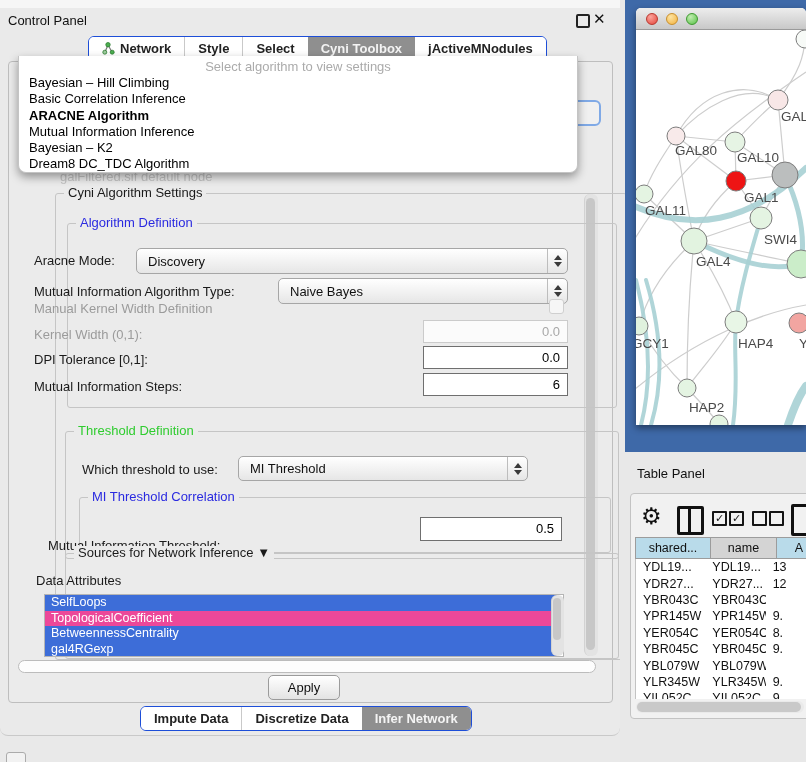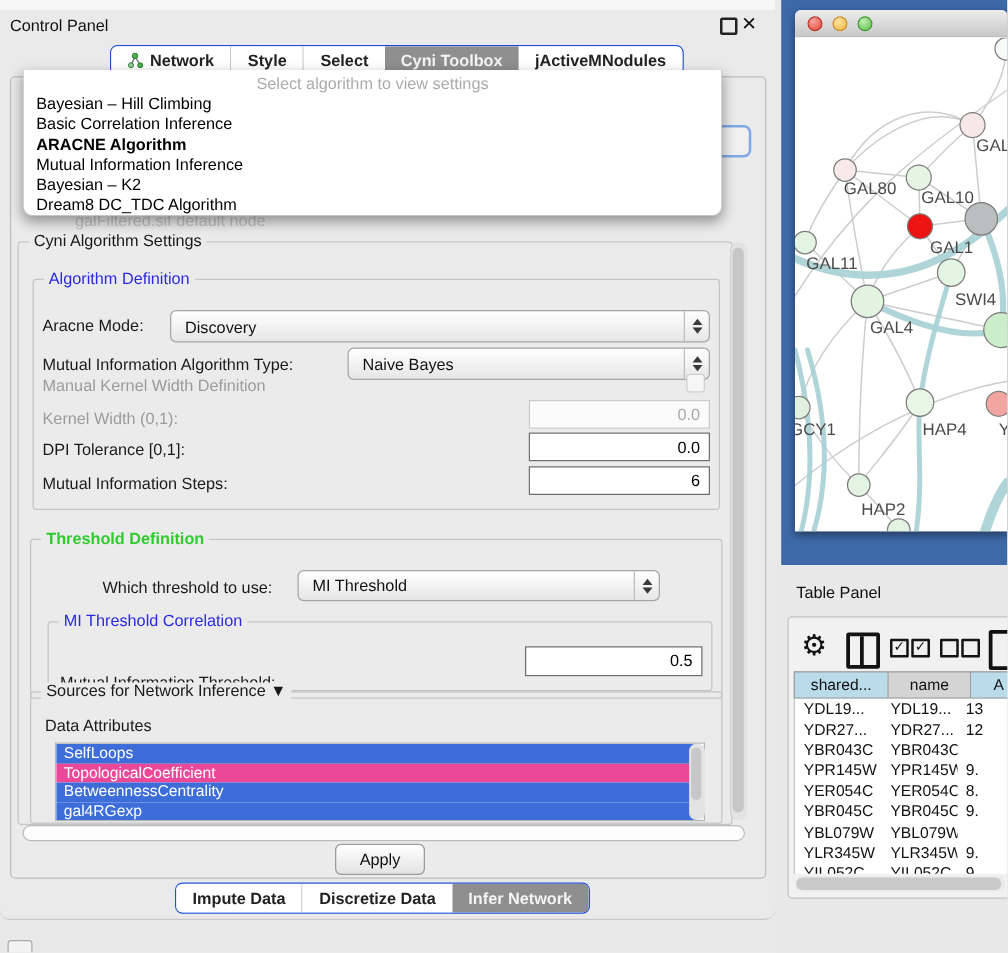--- a/index.html
+++ b/index.html
@@ -19,24 +19,24 @@
   .content-panel{left:8px;top:61px;width:603px;height:640px;background:#EBEBEB;border:1px solid #BEBEBE;border-radius:4px;}
   .ghost-text{left:60px;top:169px;color:#C2C2C2;font-size:13px;}
   .ghost-combo{left:563px;top:100px;width:34px;height:22px;border:2px solid #7FA9E6;border-radius:6px;background:#F0F0F0;z-index:4;}
   
   .popup{left:18px;top:56px;width:560px;height:117px;background:#FFF;border:1px solid #C4C4C4;border-top:none;
          border-radius:0 0 8px 8px;box-shadow:0 4px 10px rgba(0,0,0,.38);z-index:50;padding-top:3px;box-sizing:border-box;}
   .pitem{height:16.2px;line-height:16.2px;padding-left:10px;font-size:13px;color:#000;white-space:nowrap;}
   .pitem.placeholder{color:#ABABAB;text-align:center;padding-left:0;}
   .pitem.sel{font-weight:bold;}
   
-  .group{border:1px solid #C5C5C5;border-radius:3px;}
+  .group{border:1px solid #C5C5C5;border-radius:3px;margin-left:41px;}
   .gtitle{position:absolute;top:-8px;left:8px;background:#EBEBEB;padding:0 4px;font-size:13px;line-height:14px;white-space:nowrap;}
   .t-blue{color:#2A2AE0;}
-  .t-green{color:#2FCC2F;font-weight:bold;}
+  .t-green{color:#2FCC2F;}
   .lbl{font-weight:normal;font-size:13px;white-space:nowrap;}
   .lbl.dis{color:#9B9B9B;}
   .combo{display:flex;align-items:center;background:linear-gradient(#FFFFFF,#E6E6E6);border:1px solid #A6A6A6;border-radius:5px;box-sizing:border-box;}
   .combo .cv{padding-left:11px;font-size:13px;color:#111;flex:1;white-space:nowrap;overflow:hidden;}
   .combo .arrows{width:19px;align-self:stretch;border-left:1px solid #BDBDBD;display:flex;flex-direction:column;align-items:center;justify-content:center;gap:2px;}
   .tri-up{width:0;height:0;border-left:4px solid transparent;border-right:4px solid transparent;border-bottom:5px solid #3A3A3A;}
   .tri-dn{width:0;height:0;border-left:4px solid transparent;border-right:4px solid transparent;border-top:5px solid #3A3A3A;}
   .field{background:#FFF;border:1px solid #6F6F6F;box-sizing:border-box;font-size:13px;text-align:right;padding:3px 7px 0 0;color:#000;}
   .field.dis{border-color:#CBCBCB;background:#FBFBFB;color:#A8A8A8;}
   .checkbox{width:13px;height:13px;border:1px solid #CFCFCF;border-radius:3px;background:#F6F6F6;}

